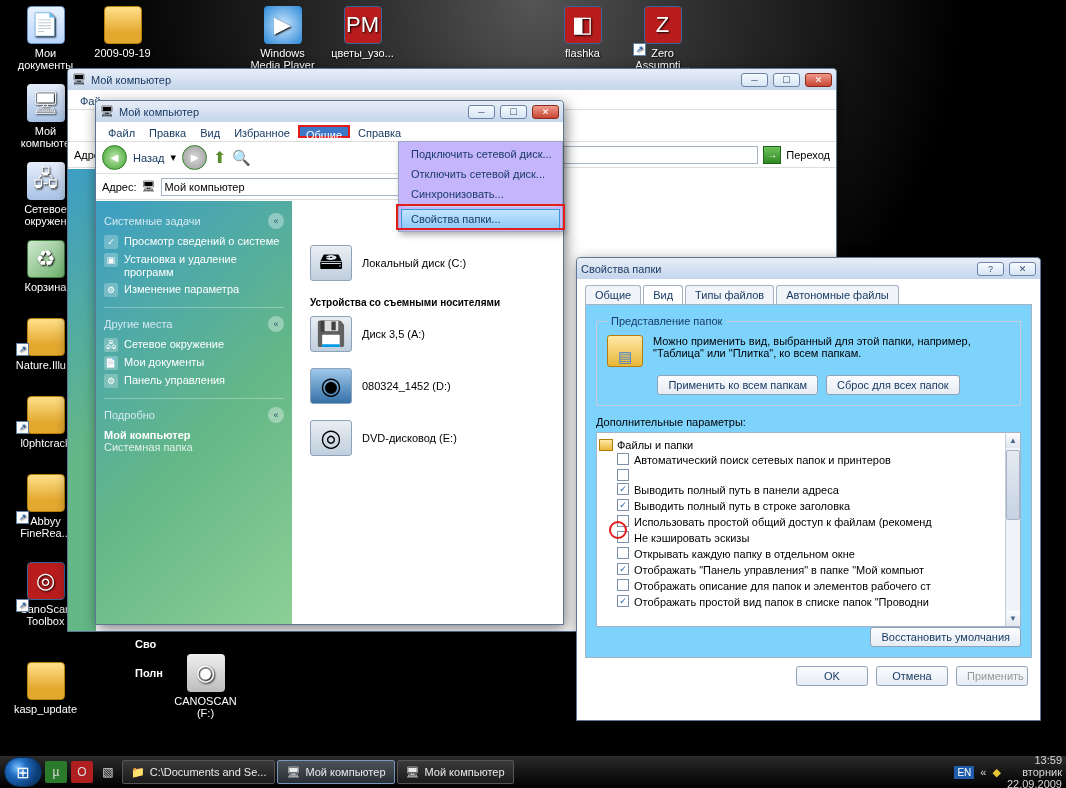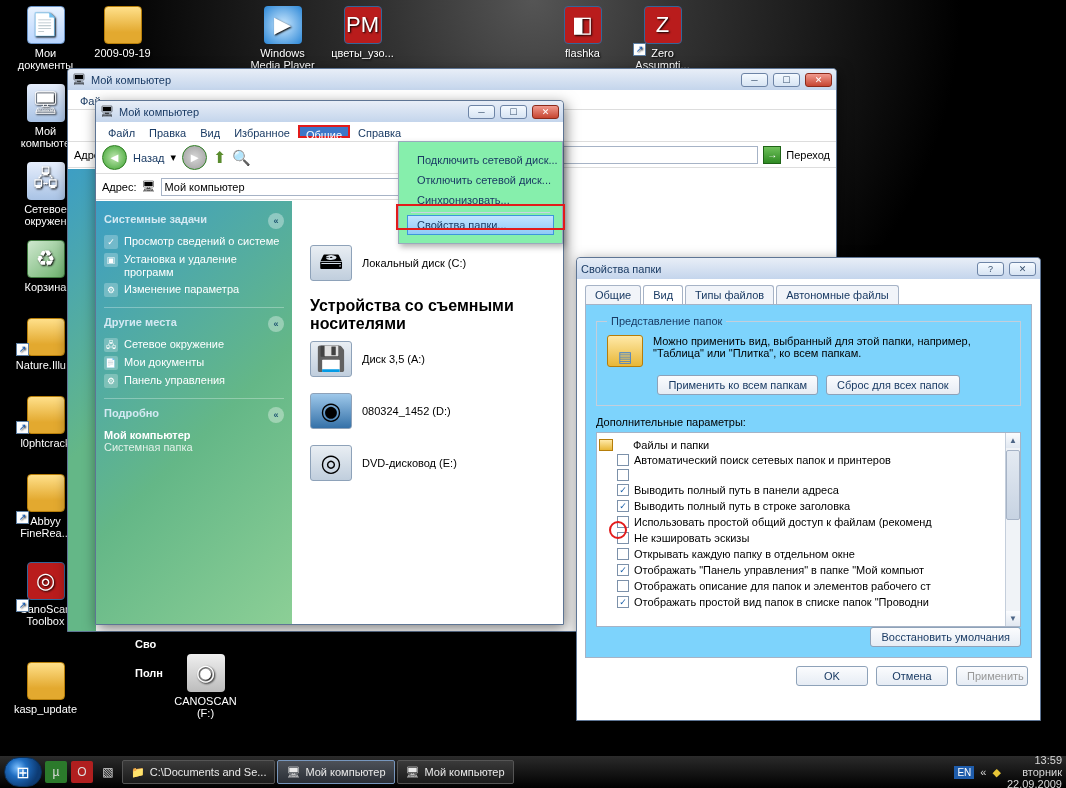--- a/index.html
+++ b/index.html
@@ -27,58 +27,58 @@
 .menubar{display:flex;gap:2px;padding:3px 6px;background:#fff;border-bottom:1px solid #ddd;color:#1a3b64;font-size:11px;height:20px}
 .menubar span{padding:2px 6px}
 .toolbar{height:32px;background:#fff;border-bottom:1px solid #ddd;display:flex;align-items:center;padding:0 6px;gap:6px}
 .navbtn{width:25px;height:25px;border-radius:50%;background:radial-gradient(#bfe7b0,#3aa12d);color:#fff;display:flex;align-items:center;justify-content:center;font-size:13px;border:1px solid #2e7e23}
 .backlbl{color:#1a3b64}
 .addr{height:26px;background:#fff;border-bottom:1px solid #ddd;display:flex;align-items:center;padding:0 6px;gap:5px}
 .addr input{flex:1;height:18px;border:1px solid #a6b3c6;padding:0 3px}
 .gobtn{width:18px;height:18px;background:linear-gradient(#6ec05a,#2f8a23);color:#fff;display:flex;align-items:center;justify-content:center;border:1px solid #1e6316;font-size:10px}
 .sidepane{position:absolute;left:0;top:100px;width:196px;bottom:0;background:linear-gradient(135deg,#3d9ec4 0,#64b787 55%,#8ccf96 100%);color:#fff;padding:6px 8px}
 .sidepane .block{margin:6px 0 10px}
-.sidepane .bhead{display:flex;align-items:flex-start;font-weight:bold;color:#d4e9f3;margin-bottom:6px}
+.sidepane .bhead{display:flex;align-items:center;font-weight:normal;color:#d4e9f3;margin-bottom:6px}
 .sidepane .bhead .caret{margin-left:auto;width:16px;height:16px;border-radius:50%;background:rgba(255,255,255,.35);display:flex;align-items:center;justify-content:center;color:#1e5571;font-size:9px}
 .sidepane .item{display:flex;align-items:flex-start;gap:6px;margin:4px 0;font-size:11px;line-height:13px}
 .sidepane .item .sic{width:14px;height:14px;flex:0 0 14px;border-radius:2px;background:rgba(255,255,255,.25);display:flex;align-items:center;justify-content:center;font-size:9px}
 .sidepane hr{border:0;border-top:1px solid rgba(255,255,255,.3);margin:8px 0}
 .sidepane .sub{font-size:11px;color:#e3f1e9}
 .sidepane .bold{font-weight:bold;color:#fff}
 .content-area{position:absolute;left:196px;top:100px;right:0;bottom:0;background:#fff;padding:12px 18px}
-.sect-title{font-size:16px;font-weight:bold;margin:6px 0 8px;color:#000}
+.sect-title{font-size:10px;font-weight:bold;margin:6px 0 8px;color:#000}
 .devrow{display:flex;align-items:center;gap:10px;margin:6px 0 16px}
 .devrow .dic{width:42px;height:36px;display:flex;align-items:center;justify-content:center;font-size:24px}
 .disk{background:linear-gradient(180deg,#e9eef3,#c0cedd);border:1px solid #8ea2b9;border-radius:3px}
 .devrow .dlabel{color:#000}
 
 
 .hl-red{border:2px solid #e21b1b}
-.menu-popup{position:absolute;background:#86efac;border:1px solid #9aa9bd;box-shadow:2px 3px 6px rgba(0,0,0,.3);padding:8px}
+.menu-popup{position:absolute;background:#c4b5fd;border:1px solid #9aa9bd;box-shadow:2px 3px 6px rgba(0,0,0,.3);padding:2px}
 .menu-popup .mi{padding:4px 10px;color:#1a3b64;white-space:nowrap}
 .menu-popup .mi.sel{background:linear-gradient(#c2e4ff,#8fcaf7);border:1px solid #3d96db;padding:3px 9px}
 
 
 .dlg{font-size:11px}
 .dlg .tabbar{display:flex;gap:2px;padding:6px 8px 0 8px;background:#fff}
 .dlg .tab{border:1px solid #a6b3c6;border-bottom:none;border-radius:3px 3px 0 0;padding:3px 9px;background:#f1f4f9;color:#1a3b64}
 .dlg .tab.active{background:#fff}
 .dlg .panel{margin:0 8px 8px 8px;border:1px solid #a6b3c6;padding:10px;background:#7dd3fc}
 .dlg fieldset{border:1px solid #c4cedb;padding:8px 10px 10px;margin-bottom:10px}
 .dlg legend{color:#1a3b64;padding:0 4px}
 .dlg .desc{display:flex;gap:10px;align-items:flex-start}
 .dlg .folderico{width:36px;height:32px;background:linear-gradient(#ffe9a8,#e8b737);border:1px solid #b57d0a;border-radius:3px;display:flex;align-items:flex-end;justify-content:center}
 .dlg .folderico::after{content:"▤";color:#3d7ed0;font-size:15px}
 .dlg button{border:1px solid #8ea2b9;background:linear-gradient(#fbfcfe,#e6ecf4);padding:3px 10px;border-radius:3px;color:#1a3b64}
 .dlg .btnrow{display:flex;gap:8px;justify-content:center;margin-top:8px}
 .tree{border:1px solid #a6b3c6;height:195px;overflow:hidden;position:relative;padding:4px 2px;background:#fff}
-.tree .thead{display:flex;align-items:center;gap:20px;margin:2px 0}
+.tree .thead{display:flex;align-items:center;gap:4px;margin:2px 0}
 .tree .thead .fic{width:14px;height:12px;background:linear-gradient(#ffe9a8,#e8b737);border:1px solid #b57d0a}
 .tree ul{list-style:none;margin-left:18px}
-.tree li{display:flex;align-items:center;gap:5px;margin:2px 0;line-height:14px}
+.tree li{display:flex;align-items:flex-start;gap:5px;margin:2px 0;line-height:14px}
 .tree .cb{width:12px;height:12px;border:1px solid #7c91aa;flex:0 0 12px;display:flex;align-items:center;justify-content:center;font-size:9px;color:#1a5fa8;background:#fff}
 .tree .cb.checked::before{content:"✓"}
 .scrollbar{position:absolute;right:0;top:0;bottom:0;width:15px;background:#f0f3f7;border-left:1px solid #c4cedb;display:flex;flex-direction:column}
 .scrollbar .arrow{height:15px;background:linear-gradient(#fbfcfe,#e1e8f1);display:flex;align-items:center;justify-content:center;font-size:8px;color:#4d6586}
 .scrollbar .thumb{margin-top:2px;height:70px;background:linear-gradient(#e4eaf2,#c7d3e2);border:1px solid #a6b3c6;border-radius:2px}
 .ring{position:absolute;width:18px;height:18px;border:2px solid #e21b1b;border-radius:50%}
 
 
 .taskbar{position:absolute;left:0;right:0;bottom:0;height:32px;background:linear-gradient(#2b2b2b,#000);display:flex;align-items:center;padding:0 4px;gap:2px}
 .start{width:38px;height:30px;border-radius:15px;background:radial-gradient(circle at 35% 35%,#7ec1ff 0,#1e6cc0 30%,#0d3b73 70%);border:1px solid #0b2f57;display:flex;align-items:center;justify-content:center;color:#fff;font-size:16px}

